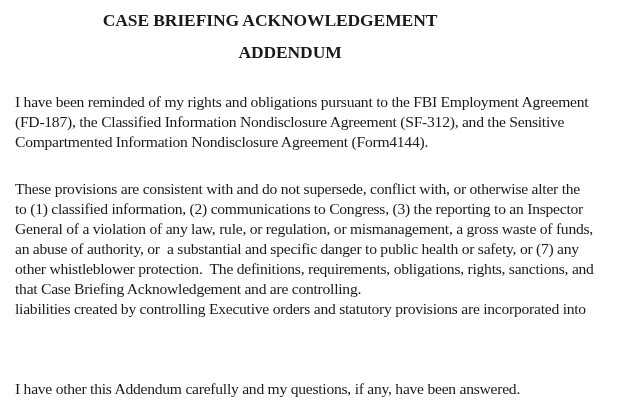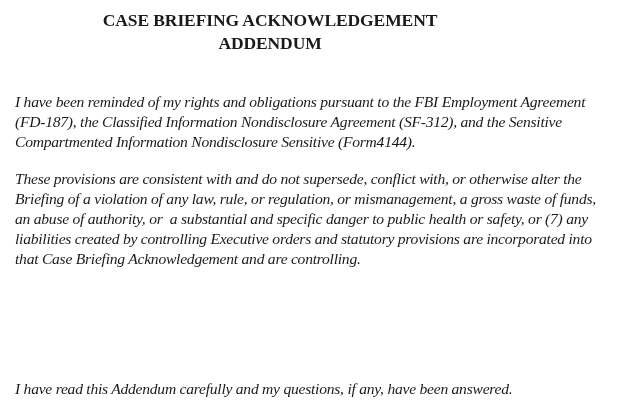--- a/index.html
+++ b/index.html
@@ -1,45 +1,47 @@
 <!DOCTYPE html>
 <html><head>
 <meta charset="utf-8">
 <style>
   html, body { margin: 0; padding: 0; background: #ffffff; }
   body { width: 637px; height: 401px; overflow: hidden; position: relative;
          font-family: "Liberation Serif", "DejaVu Serif", serif; color: #1a1a1a; }
   .title { position: absolute; left: 0; width: 540px; text-align: center;
            font-weight: bold; font-size: 17.5px; line-height: 22px; letter-spacing: -0.1px; }
   .t1 { top: 9px; }
-  .t2 { top: 32px; }
+  .t2 { top: 41px; margin-left: 20px; }
   .para { position: absolute; left: 15px; width: 620px; font-size: 15.6px;
-          line-height: 20px; letter-spacing: -0.25px; word-spacing: 0px; font-style: italic; }
+          line-height: 20px; letter-spacing: -0.25px; word-spacing: 0px; }
   .line { display: block; white-space: pre; }
   .p1 { top: 92px; }
-  .p2 { top: 169px; }
+  .p2 { top: 179px; }
   .p3 { top: 379px; }
 </style>
 </head>
 <body>
 
 <div>
   <div class="title t1">CASE BRIEFING ACKNOWLEDGEMENT</div>
   <div class="title t2">ADDENDUM</div>
 
   <div class="para p1">
     <span class="line">I have been reminded of my rights and obligations pursuant to the FBI Employment Agreement</span>
     <span class="line">(FD-187), the Classified Information Nondisclosure Agreement (SF-312), and the Sensitive</span>
-    <span class="line">Compartmented Information Nondisclosure Sensitive (Form4144).</span>
+    <span class="line">Compartmented Information Nondisclosure Agreement (Form4144).</span>
   </div>
 
   <div class="para p2">
     <span class="line">These provisions are consistent with and do not supersede, conflict with, or otherwise alter the</span>
-    <span class="line">Briefing of a violation of any law, rule, or regulation, or mismanagement, a gross waste of funds,</span>
+    <span class="line">to (1) classified information, (2) communications to Congress, (3) the reporting to an Inspector</span>
+    <span class="line">General of a violation of any law, rule, or regulation, or mismanagement, a gross waste of funds,</span>
     <span class="line">an abuse of authority, or  a substantial and specific danger to public health or safety, or (7) any</span>
+    <span class="line">other whistleblower protection.  The definitions, requirements, obligations, rights, sanctions, and</span>
+    <span class="line">that Case Briefing Acknowledgement and are controlling.</span>
     <span class="line">liabilities created by controlling Executive orders and statutory provisions are incorporated into</span>
-    <span class="line">that Case Briefing Acknowledgement and are controlling.</span>
   </div>
 
   <div class="para p3">
-    <span class="line">I have read this Addendum carefully and my questions, if any, have been answered.</span>
+    <span class="line">I have other this Addendum carefully and my questions, if any, have been answered.</span>
   </div>
 </div>
 
 </body></html>

